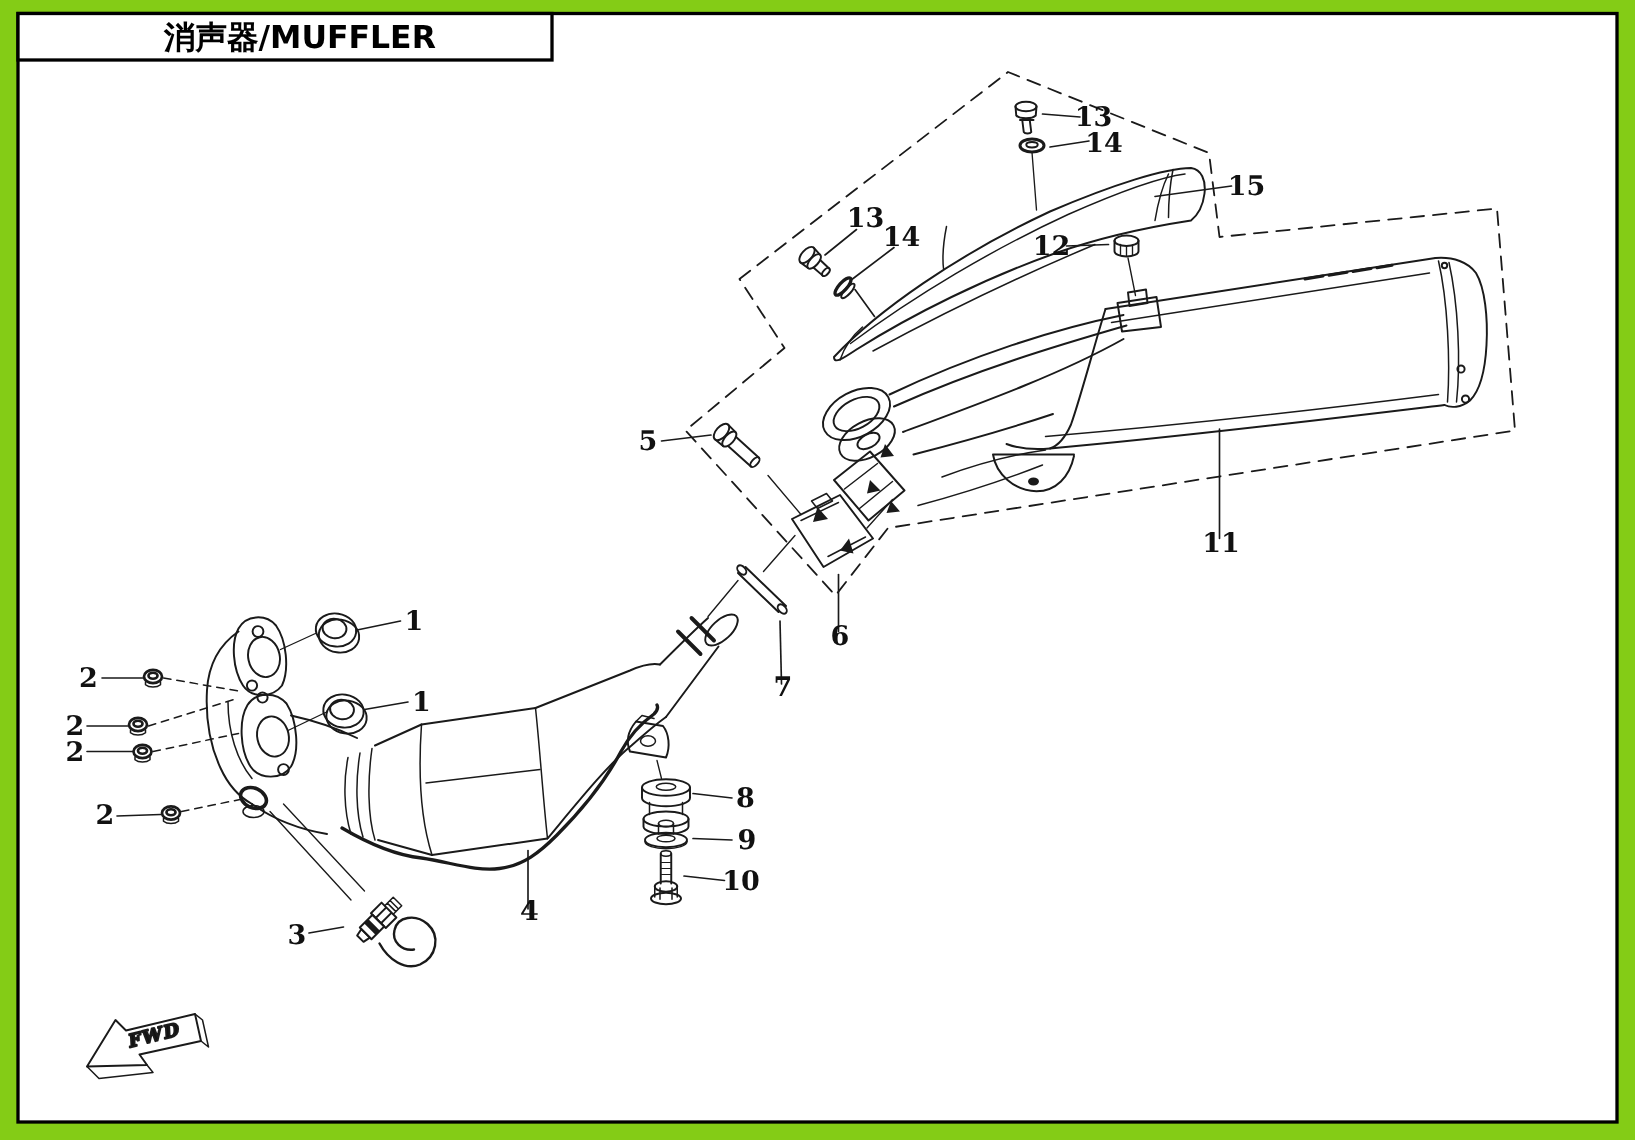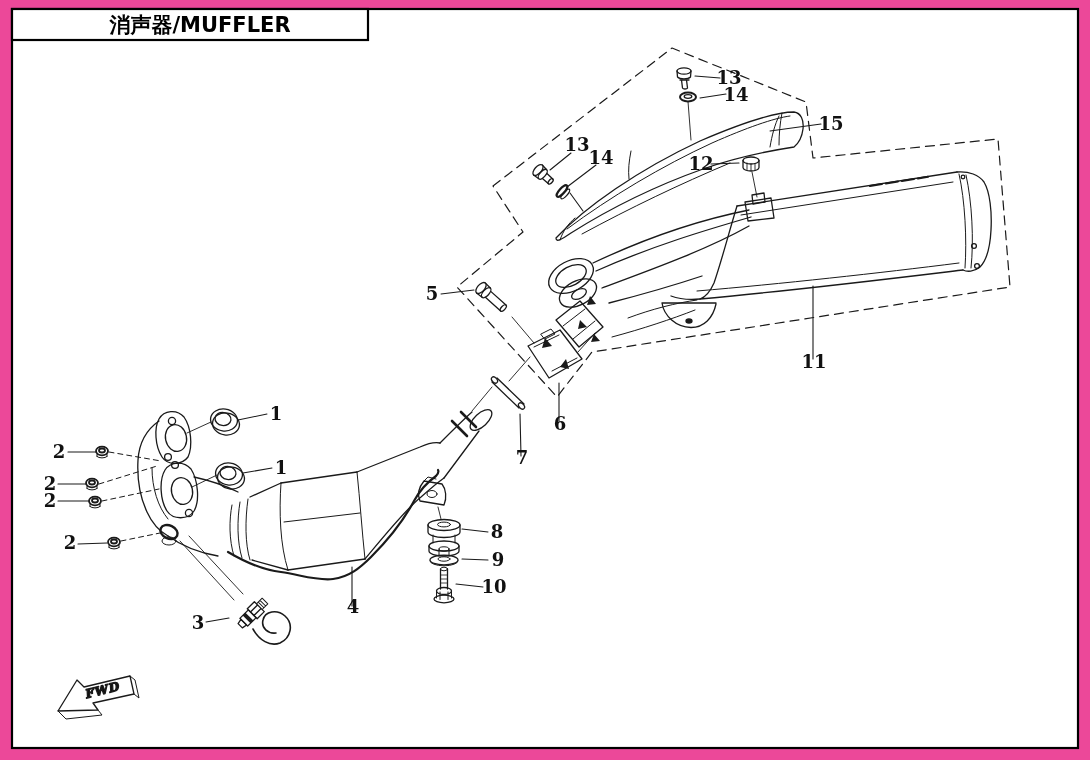--- a/index.html
+++ b/index.html
@@ -1,16 +1,16 @@
 <!DOCTYPE html>
 <html><head>
 <meta charset="utf-8">
 <style>
   html,body{margin:0;padding:0;background:#fff;}
-  .page{position:relative;width:1090px;height:760px;background:#ec4899;overflow:hidden;
+  .page{position:relative;width:1090px;height:760px;background:#84cc16;overflow:hidden;
         font-family:"DejaVu Serif","Liberation Serif",serif;}
   svg{position:absolute;left:0;top:0;}
   .callout{font-family:"DejaVu Serif","Liberation Serif",serif;font-size:18px;font-weight:bold;fill:#111;}
   .title-text{font-family:"DejaVu Sans","Liberation Sans",sans-serif;font-size:21px;font-weight:bold;fill:#000;}
   .fwd-text{font-family:"DejaVu Serif","Liberation Serif",serif;font-size:12px;font-style:italic;font-weight:bold;fill:#111;letter-spacing:1px;}
 </style>
 </head>
 <body>
 
 <div class="page">

